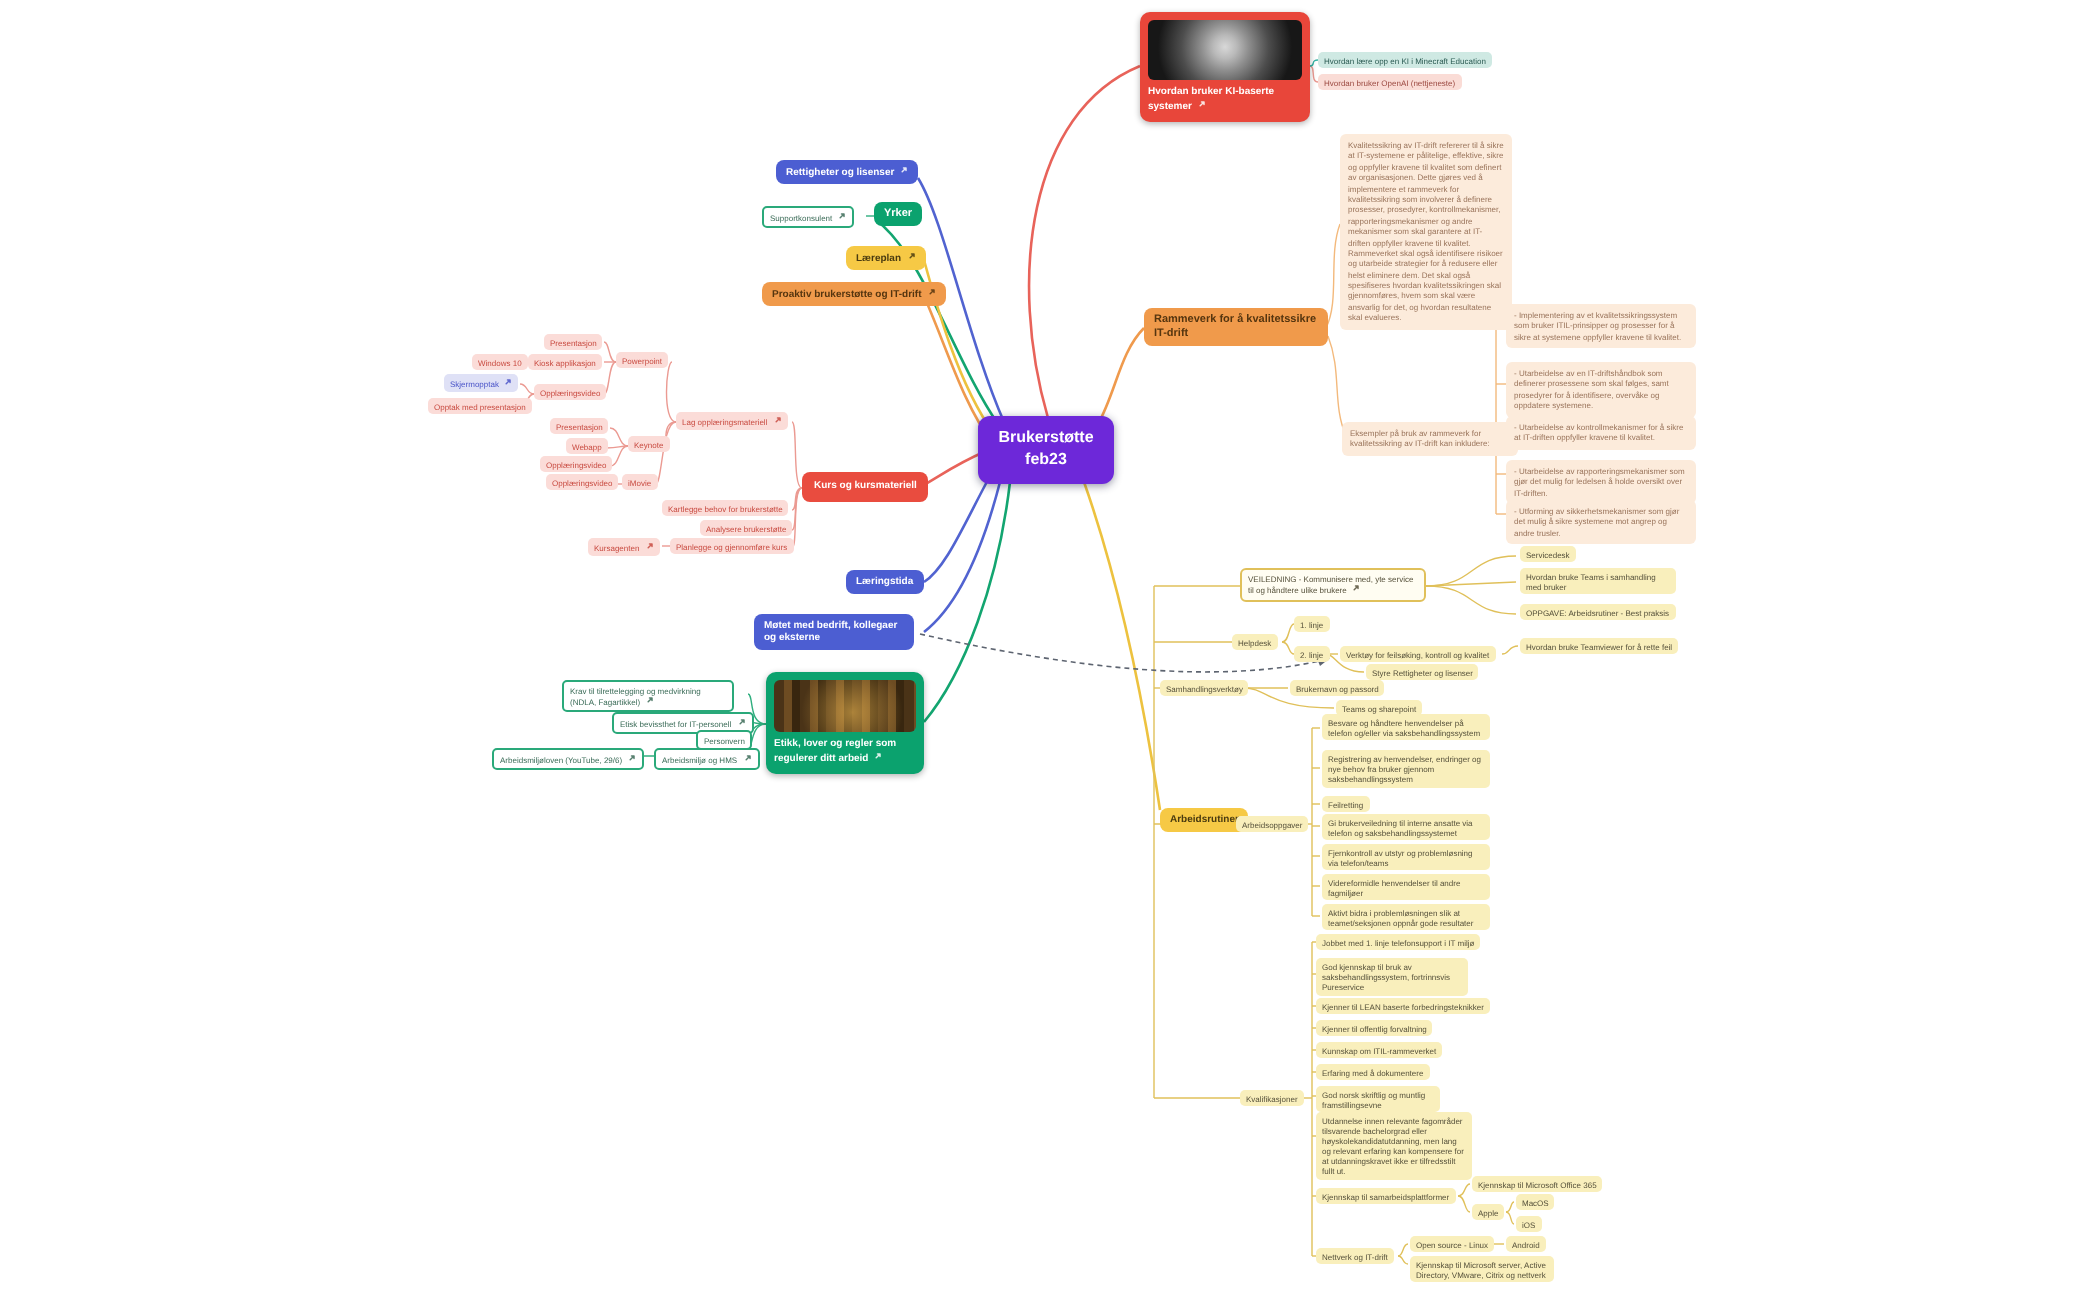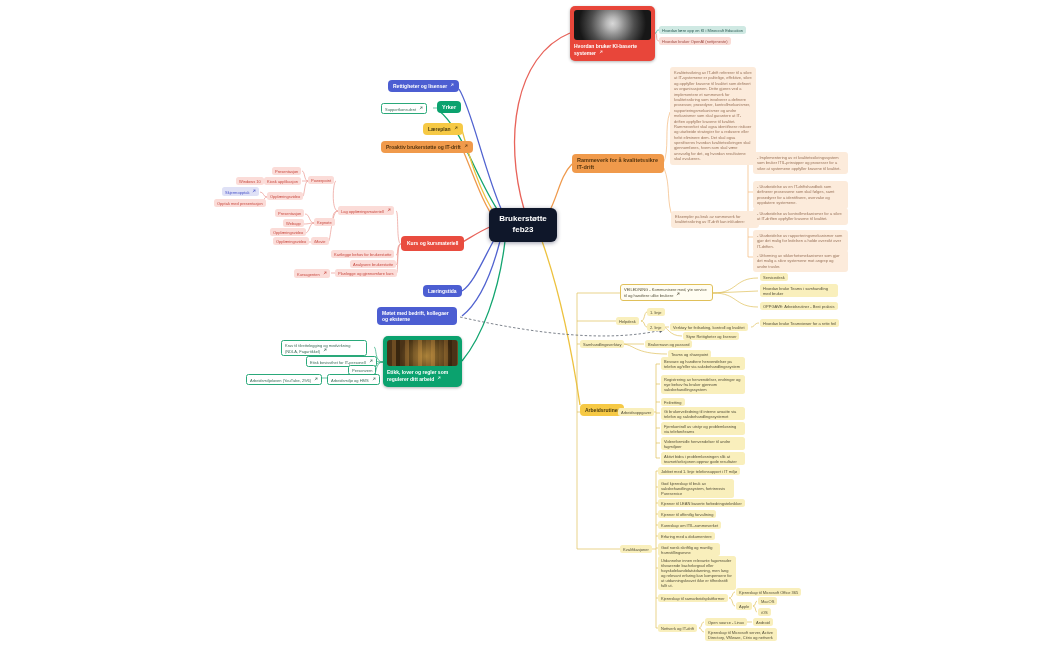--- a/index.html
+++ b/index.html
@@ -1,20 +1,20 @@
 <!DOCTYPE html>
 <html><head>
 <meta charset="utf-8">
 <style>
   html,body{margin:0;padding:0;}
   body{width:1050px;height:650px;position:relative;background:#ffffff;overflow:hidden;
        font-family:"Liberation Sans",sans-serif;}
   #lines{position:absolute;left:0;top:0;z-index:0;}
   .n{position:absolute;z-index:2;box-sizing:border-box;cursor:default;}
-  .center-node{background:#0f172a;color:#fff;border-radius:6px;font-size:8px;font-weight:bold;
+  .center-node{background:#6d28d9;color:#fff;border-radius:6px;font-size:8px;font-weight:bold;
        text-align:center;padding:6px 3px;box-shadow:0 1px 4px rgba(20,25,60,.45);line-height:1.35;}
   .pill{border-radius:4px;padding:2.5px 5px;font-weight:bold;font-size:5px;white-space:nowrap;line-height:1.3;}
   .pill-indigo{background:#4c5ed2;color:#fff;}
   .pill-green{background:#0ba26e;color:#fff;}
   .pill-yellow{background:#f6c945;color:#4a3b10;}
   .pill-orange{background:#f09a4b;color:#55350f;}
   .pill-red{background:#e94c3f;color:#fff;}
   .wrap{white-space:normal;}
   .chip{font-size:4px;padding:1.5px 3px;border-radius:2.5px;white-space:nowrap;line-height:1.3;}
   .chip-pink{background:#fbdcd8;color:#c84a40;}

